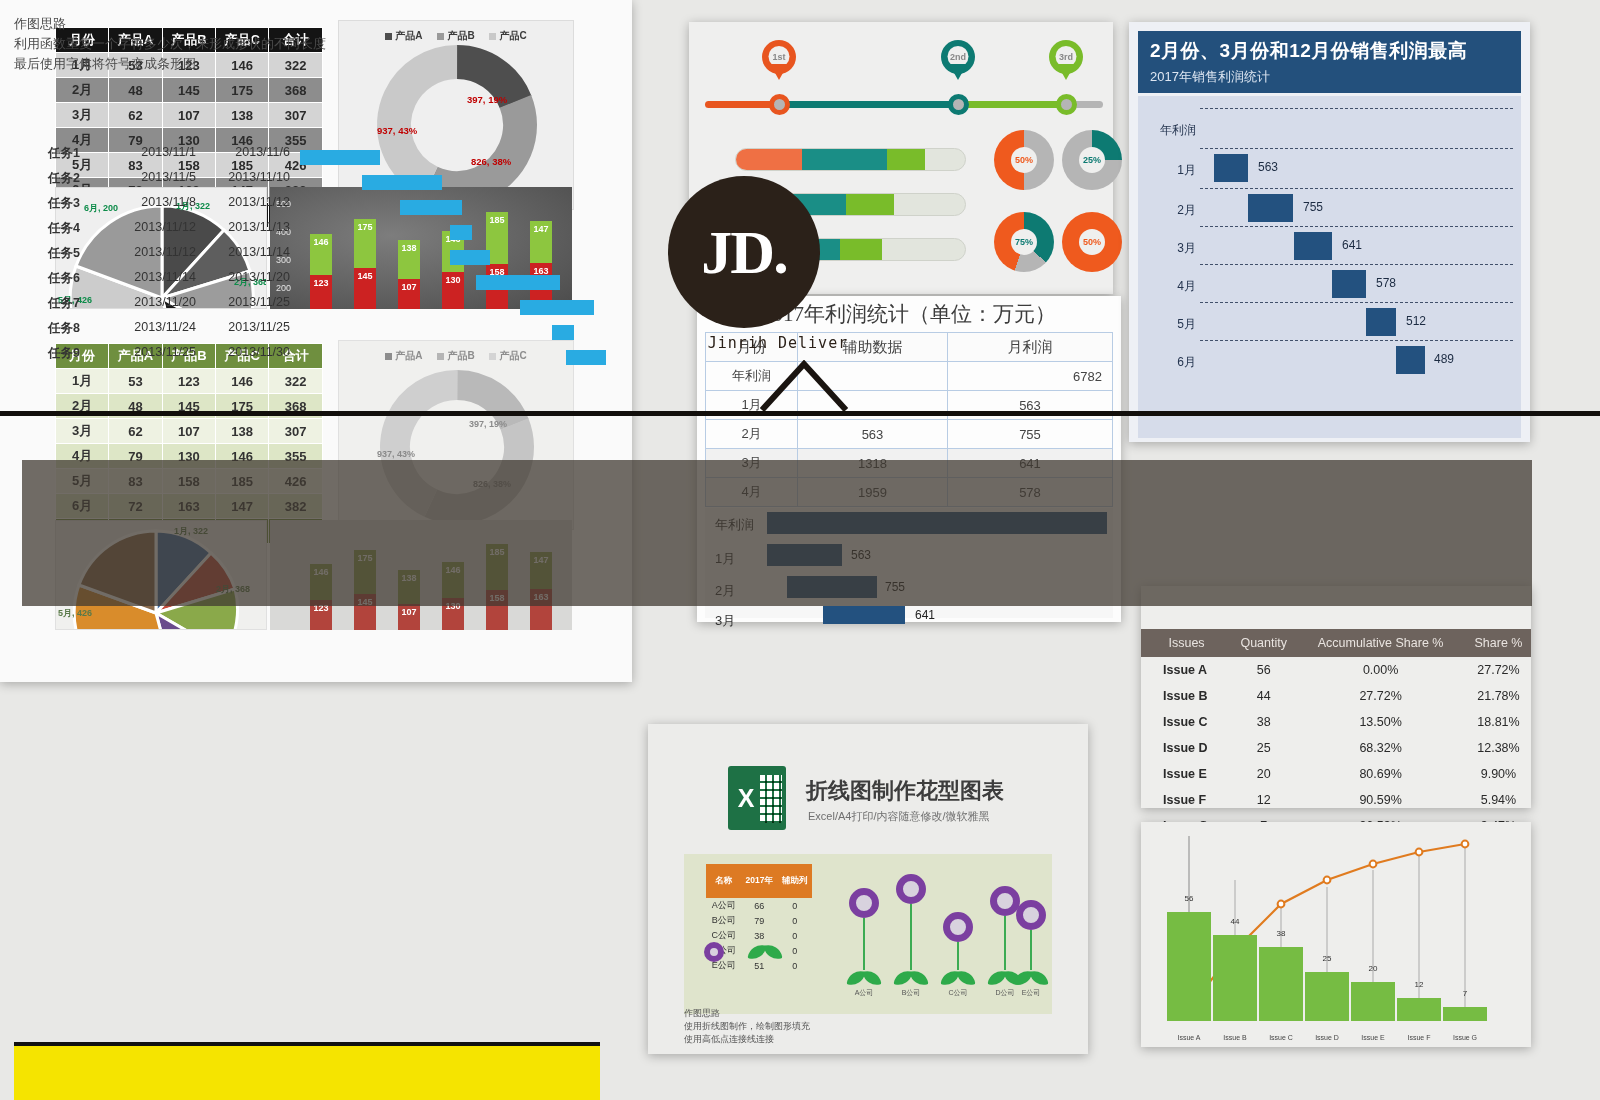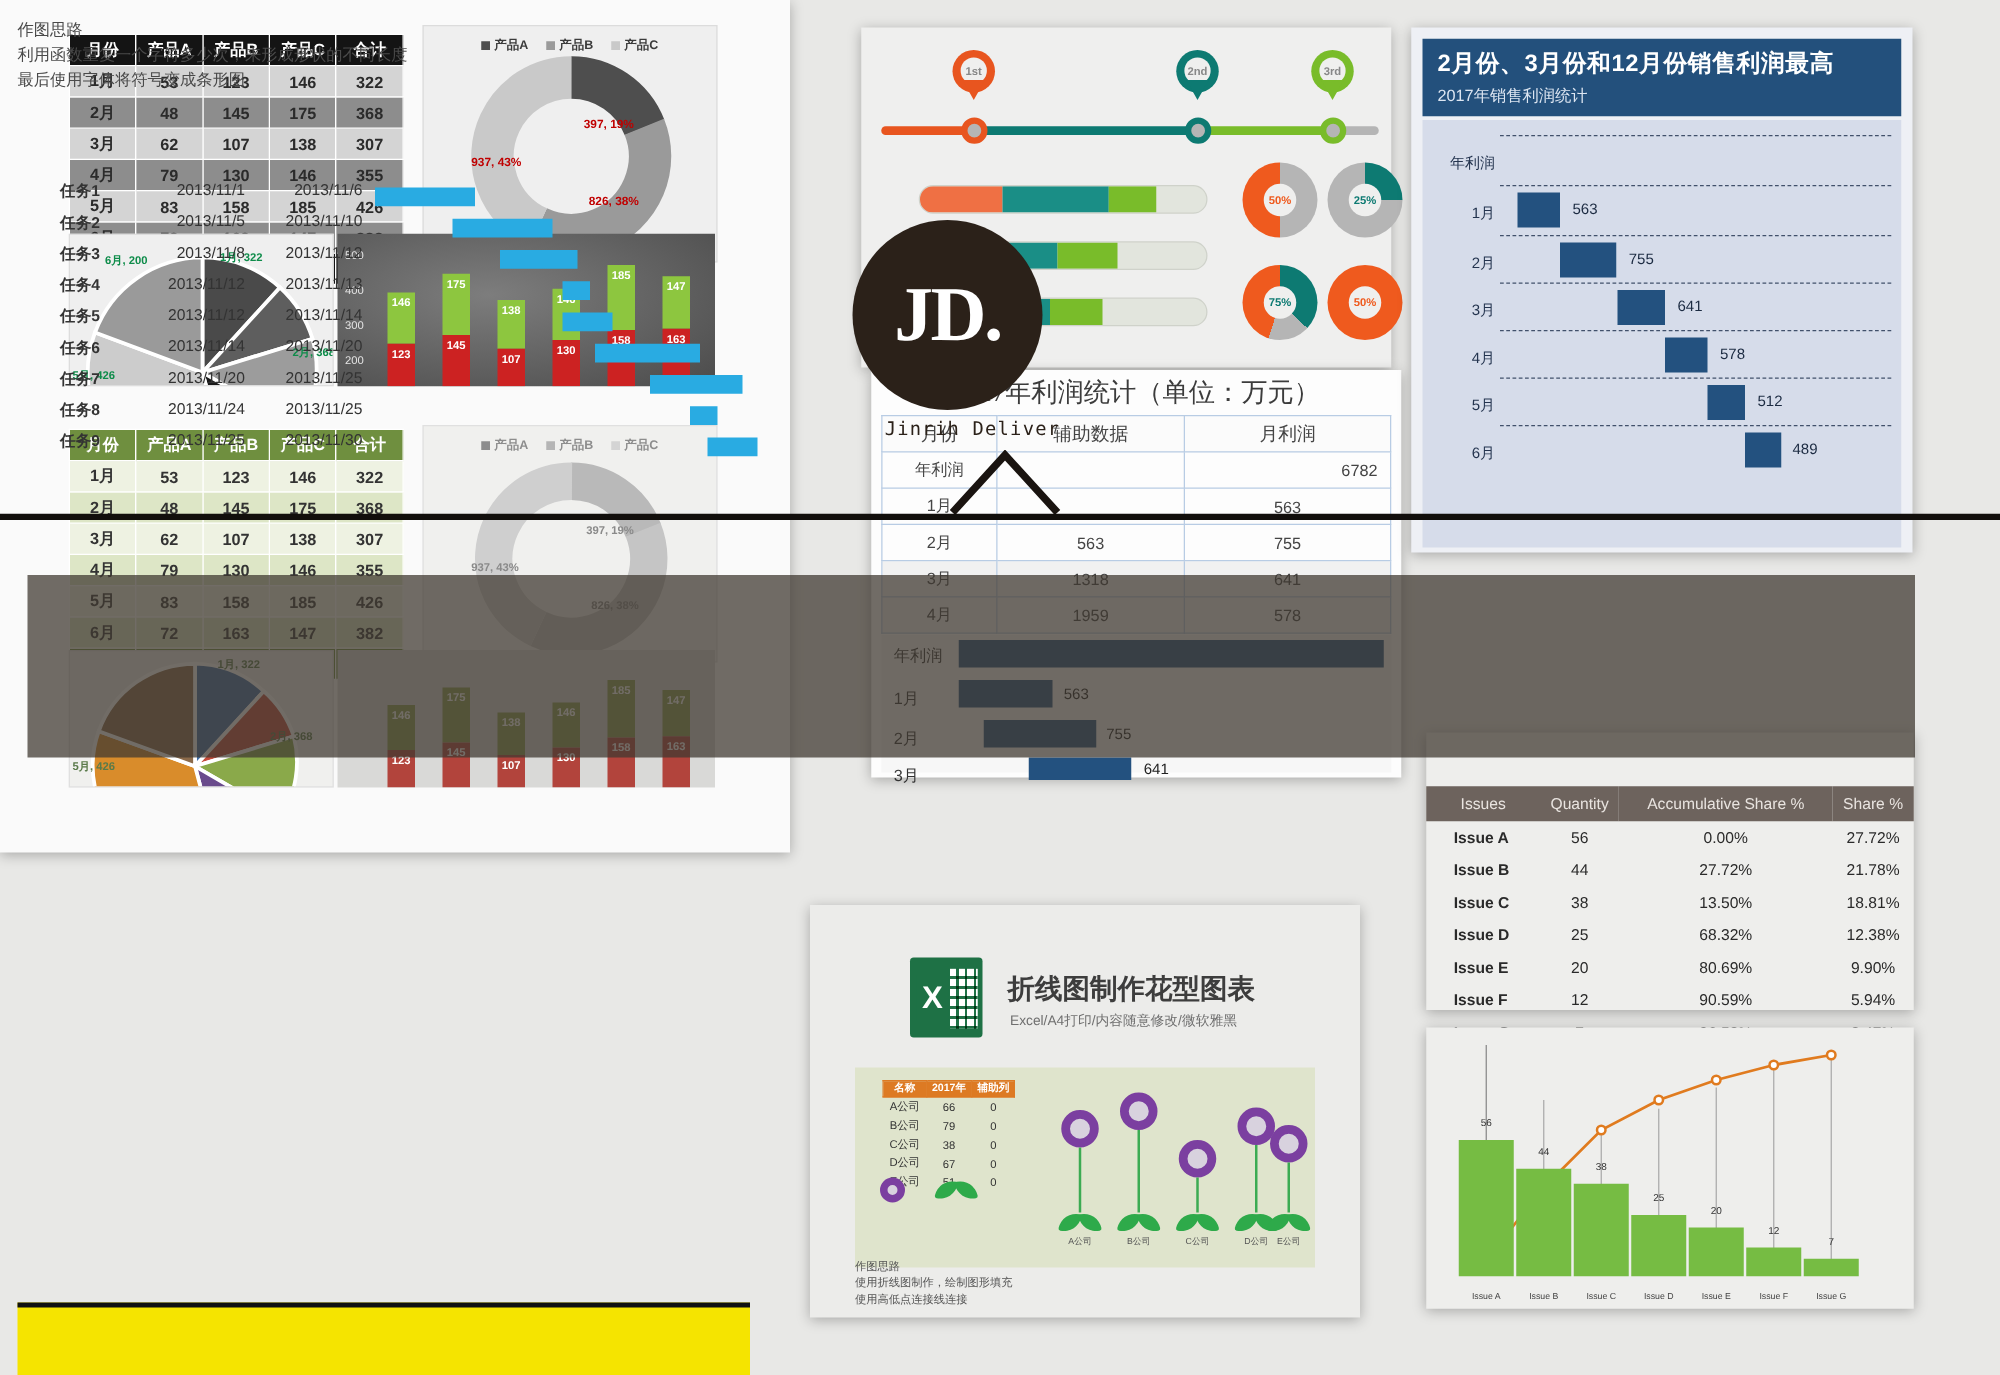--- a/index.html
+++ b/index.html
@@ -144,21 +144,21 @@
   .xlicon .xl-x { position: absolute; left: 5px; top: 14px; width: 26px; height: 36px; background: #1e7145;
                   color: #fff; font-size: 25px; font-weight: bold; text-align: center; line-height: 36px; }
   .xlicon .xl-grid { position: absolute; right: 4px; top: 9px; width: 22px; height: 48px;
                      background: repeating-linear-gradient(#fff 0 6px, #1e7145 6px 8px),
                                  repeating-linear-gradient(90deg, #fff 0 5px, #1e7145 5px 7px);
                      background-blend-mode: multiply; }
   .p6-t1 { position: absolute; left: 158px; top: 52px; font-size: 22px; color: #3d3d3d; font-weight: bold; }
   .p6-t2 { position: absolute; left: 160px; top: 85px; font-size: 11px; color: #6f6f6f; }
   .p6-chart { position: absolute; left: 36px; top: 130px; width: 368px; height: 160px; background: #dfe4cc; }
   table.p6t { position: absolute; left: 22px; top: 10px; border-collapse: collapse; font-size: 9px; color: #333; }
-  table.p6t th { background: #dd7a23; color: #fff; font-size: 8.5px; font-weight: bold; padding: 0 4px; border:1px solid #dd7a23;}
+  table.p6t th { background: #dd7a23; color: #fff; font-size: 8.5px; font-weight: bold; padding: 10px 4px; border:1px solid #dd7a23;}
   table.p6t td { padding: 1px 5px; text-align: center; }
   .flower { position: absolute; bottom: 16px; width: 44px; text-align: center; }
   .fl-head { width: 30px; height: 30px; border-radius: 50%; border: 7px solid #7b3fa0; background: #d8d2de; margin: 0 auto; }
   .fl-stem { width: 2px; background: #3cab52; margin: 0 auto; }
   .fl-leaf { width: 30px; height: 16px; margin: 0 auto; position: relative; }
   .fl-leaf::before, .fl-leaf::after {
     content: ""; position: absolute; top: 0; width: 16px; height: 16px; background: #2eaa4a;
   }
   .fl-leaf::before { left: -1px; border-radius: 16px 2px 16px 2px; transform: rotate(12deg); }
   .fl-leaf::after  { right: -1px; border-radius: 2px 16px 2px 16px; transform: rotate(-12deg); }
@@ -182,21 +182,21 @@
   
   #banner { position: absolute; left: 22px; top: 460px; width: 1510px; height: 146px;
             background: rgba(63,56,48,.74); }
   #banner-rule-top, #banner-rule-bot { position: absolute; left: 0; width: 1600px; height: 5px; background: #120f0c; }
   #banner-rule-top { top: 411px; }
   #banner-title { position: absolute; left: 0; top: 466px; width: 1600px; text-align: center;
                   color: #fff; font-size: 67px; font-weight: bold; letter-spacing: 1px;
                   text-shadow: 0 2px 5px rgba(0,0,0,.35); white-space: nowrap; }
 
   
-  #wm { position: absolute; left: 682px; top: 176px; width: 152px; height: 152px;
+  #wm { position: absolute; left: 668px; top: 176px; width: 152px; height: 152px;
         border-radius: 50%; background: #2b2119; display: flex; align-items: center;
         justify-content: center; }
   #wm-text { color: #fff; font-family: "Liberation Serif", "DejaVu Serif", serif;
              font-size: 62px; font-weight: bold; letter-spacing: -2px; }
   #wm-sub { position: absolute; left: 678px; top: 334px; width: 200px; text-align: center;
             font-family: "DejaVu Sans Mono", "Liberation Mono", monospace;
             font-size: 15px; color: #2b2119; letter-spacing: 1px; }
   #wm-tail { position: absolute; left: 760px; top: 360px; width: 90px; height: 52px; }
 </style>
 </head>

